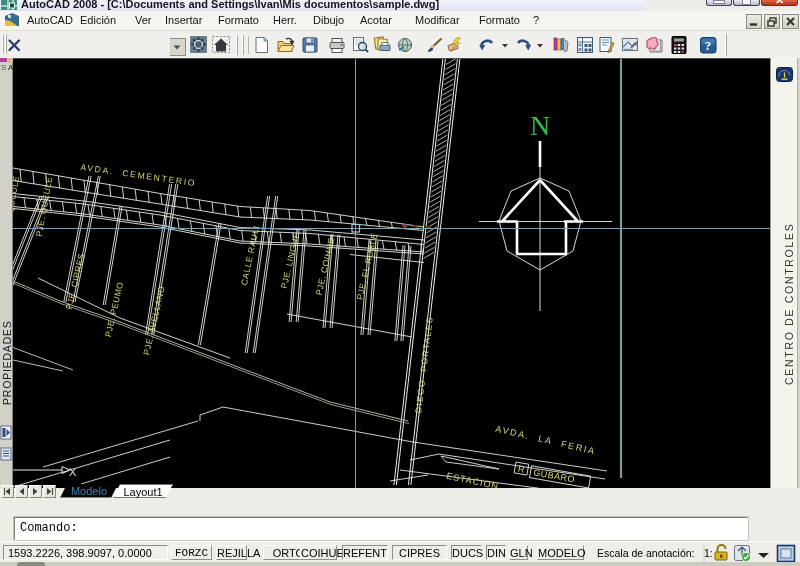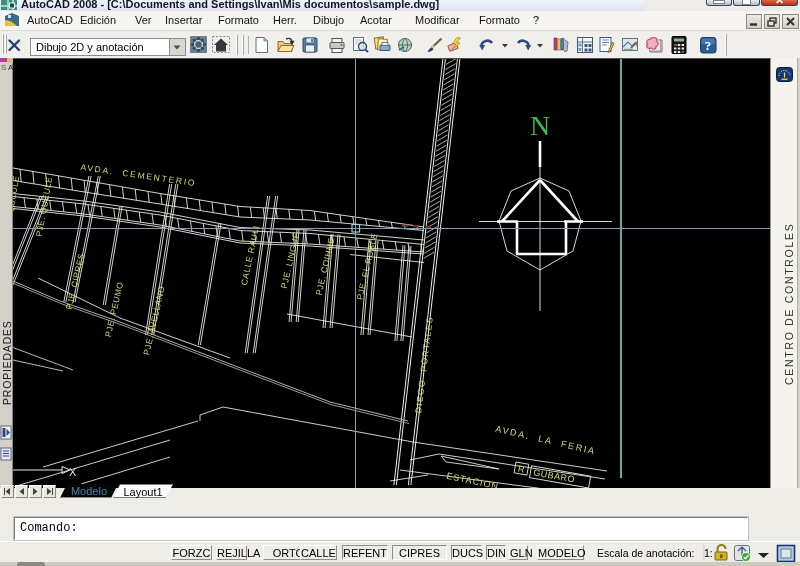--- a/index.html
+++ b/index.html
@@ -84,21 +84,20 @@
       </svg>
     </div>
   <div class="mdibtn" style="left:782px;width:17px">
       <svg width="15" height="13">
         <path d="M4 3l7 7M11 3l-7 7" stroke="#33322c" stroke-width="2"></path>
       </svg>
     </div>
 </div>
 
 <div id="toolbar">
-  <div style="position:absolute;left:30px;top:7px;width:140px;height:18px;background:#fff;border:1px solid #878e98;font-size:11px;padding:2px 0 0 5px;color:#000">Dibujo 2D y anotación</div>
   <div style="position:absolute;left:170px;top:7px;width:16px;height:18px;background:#d8d5cc;border:1px solid #878e98;border-left:none">
     <svg width="14" height="16">
         <polygon points="3.5,6.5 10.5,6.5 7,10.5" fill="#50504a"></polygon>
       </svg></div>
 </div>
 <svg width="800" height="28" viewBox="0 0 800 28" style="position:absolute;left:0;top:30px">
     <path stroke="#ffffff" stroke-width="1" d="M2.5 4.5v19M5.5 4.5v19"></path>
     <path stroke="#a9a69c" stroke-width="1" d="M3.5 4.5v19M6.5 4.5v19"></path>
     <g transform="translate(8,9)">
       <path stroke="#223c74" stroke-width="2.3" stroke-linecap="round" d="M1.5 1.5L11 11M11 1.5L1.5 11"></path>
@@ -339,24 +338,25 @@
   clip-path:polygon(12% 0,100% 0,88% 100%,0 100%);border-bottom:1px solid #888">Modelo</div>
 <div class="tab" style="left:113px;top:484px;width:60px;background:#fcfcf9;color:#000;
   clip-path:polygon(12% 0,100% 0,88% 100%,0 100%);border:1px solid #777">Layout1</div>
 
 <div id="cmdarea">
   
 </div>
 <div id="cmdbox">Comando:</div>
 
 <div id="statusbar">
-  <div class="sbtn" style="left:171px;width:41px;border-color:#ffffff #8f8d85 #8f8d85 #ffffff;">FORZC</div>
+  <div id="coord">1593.2226, 398.9097, 0.0000</div>
+  <div class="sbtn" style="left:171px;width:41px;border-color:#ffffff #8f8d85 #8f8d85 #ffffff;font-family:Liberation Mono, monospace;">FORZC</div>
     <div class="sbtn" style="left:216px;width:31px;border-color:#ffffff #8f8d85 #8f8d85 #ffffff;">REJILLA</div>
     <div class="sbtn" style="left:263px;width:51px;border-color:#ffffff #8f8d85 #8f8d85 #ffffff;">ORTO</div>
-    <div class="sbtn" style="left:300px;width:37px;border-color:#ffffff #8f8d85 #8f8d85 #ffffff;">CALLE</div>
+    <div class="sbtn" style="left:300px;width:37px;border-color:#ffffff #8f8d85 #8f8d85 #ffffff;">COIHUE</div>
     <div class="sbtn" style="left:342px;width:46px;border-color:#8f8d85 #ffffff #ffffff #8f8d85;">REFENT</div>
     <div class="sbtn" style="left:392px;width:55px;border-color:#8f8d85 #ffffff #ffffff #8f8d85;">CIPRES</div>
     <div class="sbtn" style="left:451px;width:31px;border-color:#8f8d85 #ffffff #ffffff #8f8d85;">DUCS</div>
     <div class="sbtn" style="left:486px;width:20px;border-color:#8f8d85 #ffffff #ffffff #8f8d85;">DIN</div>
     <div class="sbtn" style="left:509px;width:19px;border-color:#ffffff #8f8d85 #8f8d85 #ffffff;">GLN</div>
     <div class="sbtn" style="left:537px;width:47px;border-color:#ffffff #8f8d85 #8f8d85 #ffffff;">MODELO</div>
   <span style="position:absolute;left:597px;top:5px;font-size:10.5px;color:#000">Escala de anotación:</span>
     <span style="position:absolute;left:704px;top:5px;font-size:10.5px;color:#000">1:</span>
   <svg width="95" height="20" style="position:absolute;left:703px;top:1px">
     <path d="M1 2v16" stroke="#cac7bf"></path>

